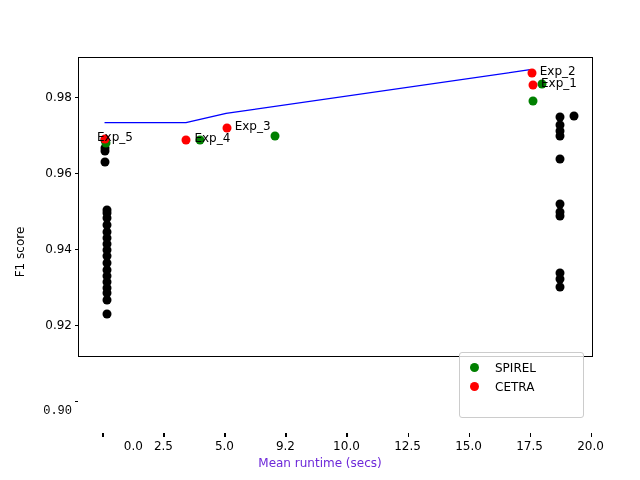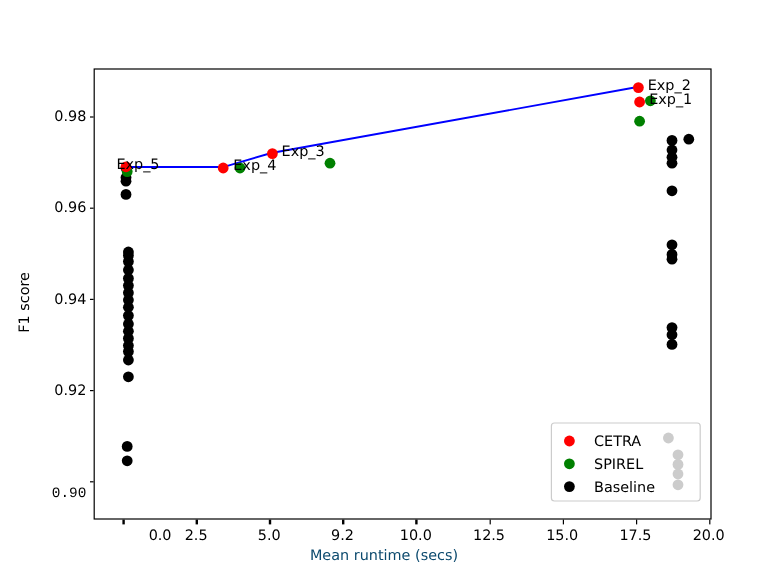--- a/index.html
+++ b/index.html
@@ -26,21 +26,21 @@
     font-size: 14.4px;
     color: #000000;
     letter-spacing: 0px;
   }
   
   #axes {
     position: absolute;
     left: 78px;
     top: 57px;
     width: 515px;
-    height: 376px;
+    height: 300px;
     border: 1.1px solid #000000;
     box-sizing: border-box;
     background: #ffffff;
   }
   #plot-canvas {
     position: absolute;
     left: 0;
     top: 0;
     width: 100%;
     height: 100%;
@@ -95,21 +95,21 @@
     white-space: nowrap;
     text-align: right;
   }
   #xlabel {
     position: absolute;
     left: 0;
     top: 456px;
     width: 640px;
     text-align: center;
     font-size: 12px;
-    color: #0c4a6e;
+    color: #6d28d9;
   }
   #ylabel {
     position: absolute;
     left: -80px;
     top: 245px;
     width: 200px;
     text-align: center;
     font-size: 12px;
     color: #000000;
     transform: rotate(-90deg);
@@ -253,26 +253,22 @@
       <div class="ytick-label" style="top: 324.758px;">0.92</div>
       <div class="ytick-mark" style="top: 400.717px;"></div>
       <div class="ytick-label" style="top: 411px; font-family: Liberation Mono, monospace;">0.90</div>
     </div>
 
   <div id="xlabel">Mean runtime (secs)</div>
   <div id="ylabel">F1 score</div>
 
   <div id="legend">
       <div class="legend-row">
-        <span class="legend-swatch" style="background: rgb(255, 0, 0);"></span>
-        <span class="legend-label">CETRA</span>
-      </div>
-      <div class="legend-row">
         <span class="legend-swatch" style="background: rgb(0, 128, 0);"></span>
         <span class="legend-label">SPIREL</span>
       </div>
       <div class="legend-row">
-        <span class="legend-swatch" style="background: rgb(0, 0, 0);"></span>
-        <span class="legend-label">Baseline</span>
+        <span class="legend-swatch" style="background: rgb(255, 0, 0);"></span>
+        <span class="legend-label">CETRA</span>
       </div>
     </div>
 
 </div>
 
 </body></html>

